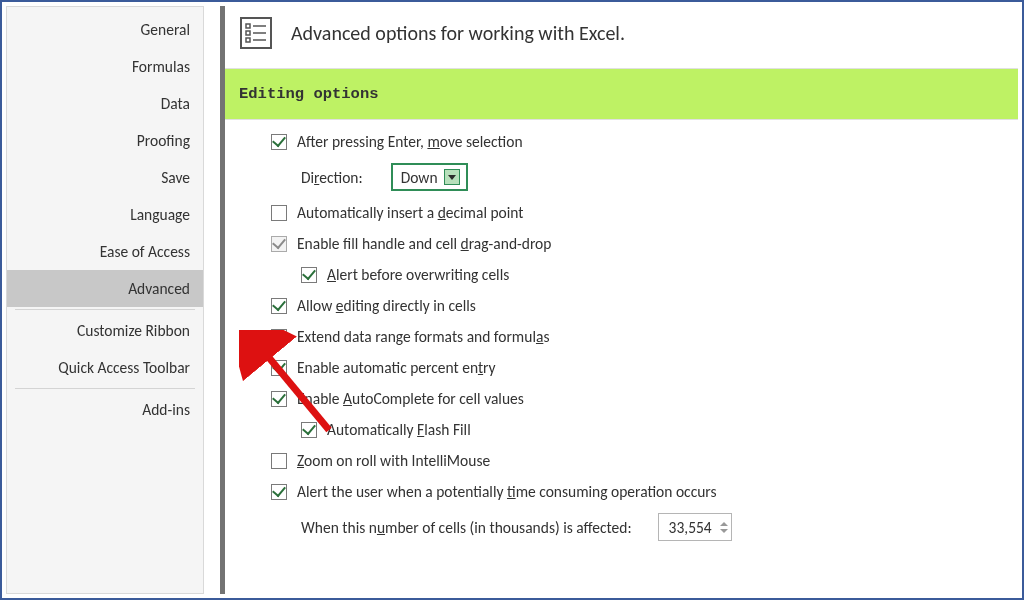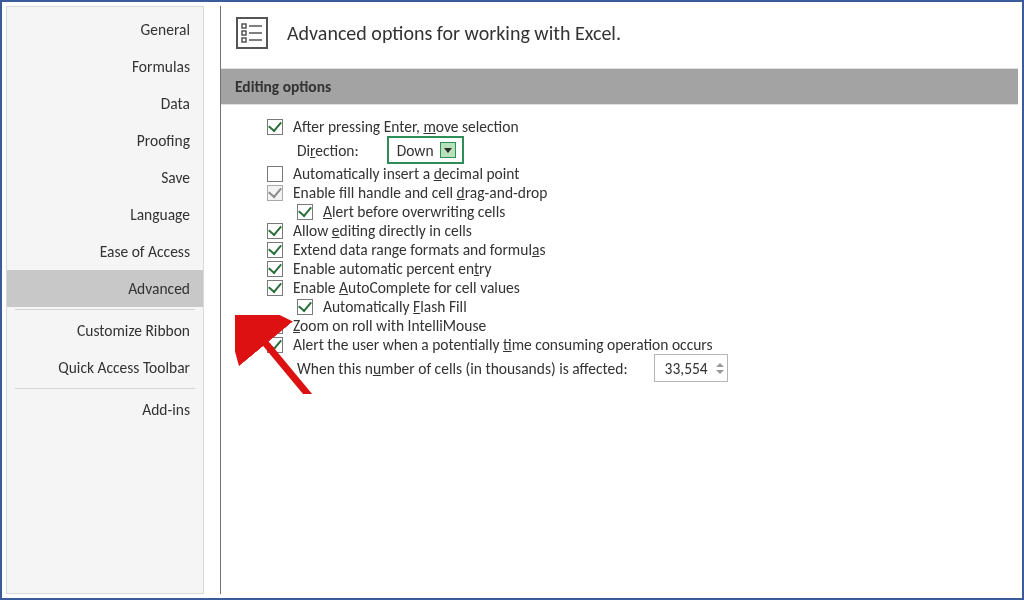--- a/index.html
+++ b/index.html
@@ -41,46 +41,48 @@
   }
   .sidebar-sep {
     border-top: 1px solid #d4d4d4;
     margin: 2px 8px;
   }
   
   .main {
     flex: 1;
     display: flex;
     flex-direction: column;
-    border-left: 1px solid #737373;
+    border-left: 5px solid #737373;
     padding-left: 0;
   }
   .header {
     display: flex;
     align-items: center;
     gap: 18px;
     padding: 10px 14px 18px 14px;
   }
   .header-icon svg { display: block; }
   .header-title {
     font-size: 20px;
     color: #333;
   }
   .section-header {
-    background: #a3a3a3;
+    background: #bef264;
     font-weight: 600;
     color: #333;
-    padding: 8px 14px;
+    padding: 16px 14px;
     border-top: 1px solid #e0e0e0;
     border-bottom: 1px solid #e0e0e0;
+    font-family: Liberation Mono, monospace;
   }
   .options {
     padding: 12px 14px 12px 20px;
     display: flex;
     flex-direction: column;
+    gap: 12px;
     overflow: hidden;
     position: relative;
   }
   .row {
     display: flex;
     align-items: center;
     gap: 10px;
   }
   .indent-1 { padding-left: 26px; }
   .indent-2 { padding-left: 56px; }

